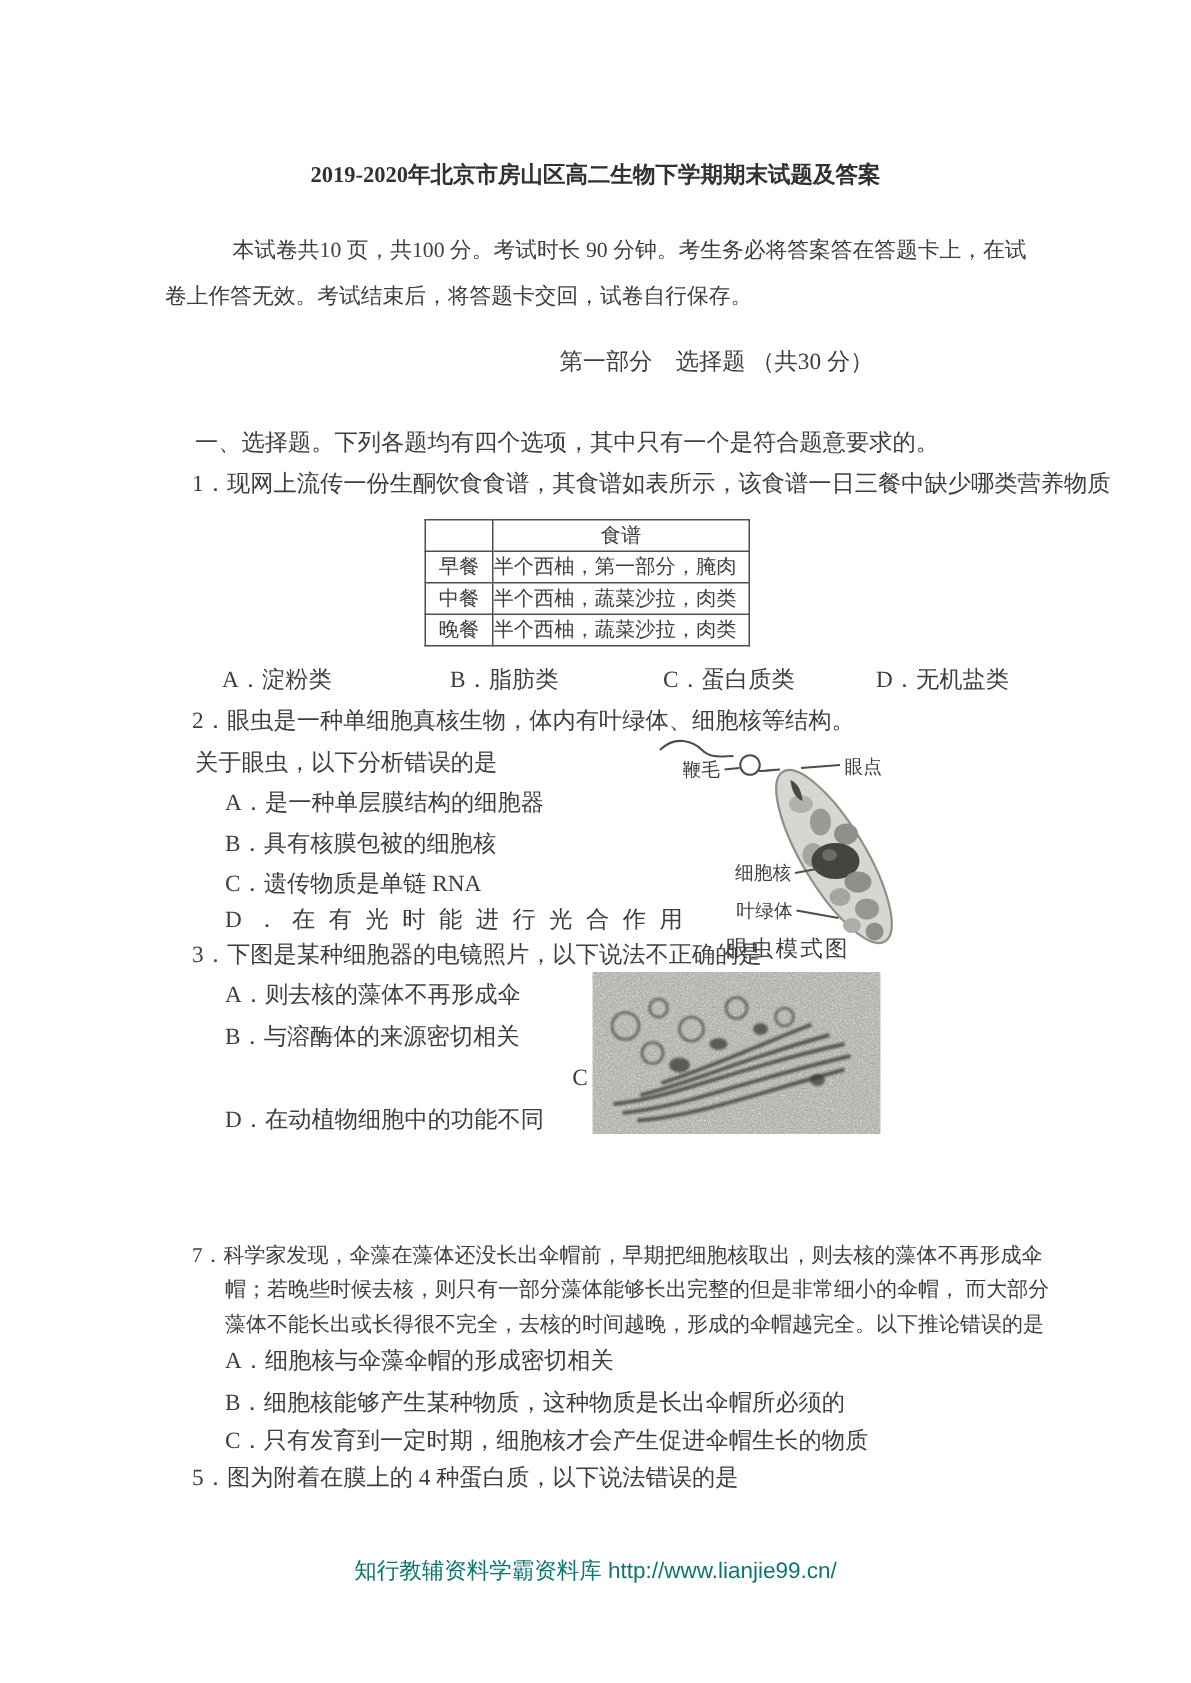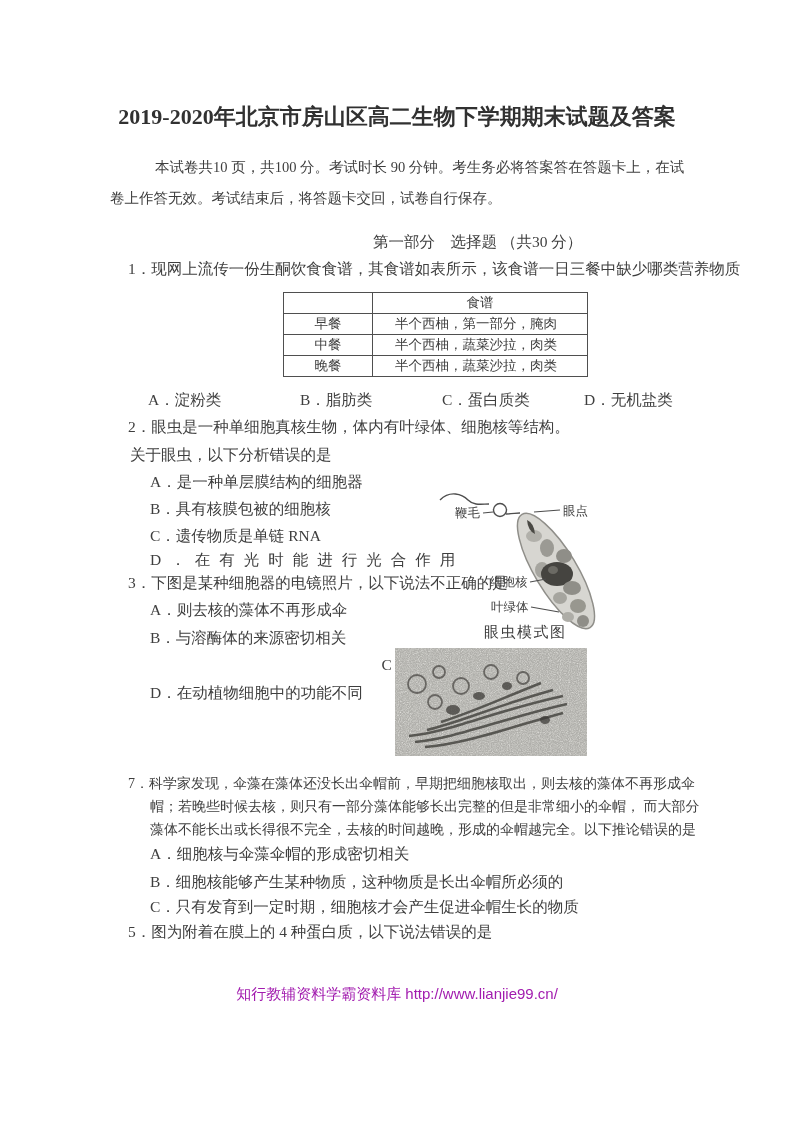--- a/index.html
+++ b/index.html
@@ -11,21 +11,21 @@
     overflow:hidden;
     font-family:"Liberation Serif","DejaVu Serif",serif;
     color:#3e3e3e;
     font-size:15.5px;
   }
   .ln { line-height:20px; height:20px; white-space:nowrap; }
 
   .title {
     margin-top:102px;
     text-align:center;
-    font-size:22px; font-weight:bold;
+    font-size:15px; font-weight:bold;
     color:#313131;
     line-height:30px; height:30px;
     white-space:nowrap;
   }
 
   .intro { margin:25px 100px 0 110px; font-size:14.5px; }
   .intro-l1 { text-indent:45px; }
   .intro-l2 { margin-top:11px; }
 
   .section-heading { margin:24px 0 0 373px; }
@@ -35,21 +35,21 @@
 
   table.menu {
     margin:13px 0 0 283px;
     border-collapse:collapse;
     font-size:13.5px;
     color:#3e3e3e;
   }
   table.menu td {
     border:1px solid #4f4f4f;
     height:20px;
-    padding:0 22px;
+    padding:0 0;
   }
   td.meal { width:44px; text-align:center; }
   td.menu-head { width:170px; text-align:center; }
   td.menu-cell { width:170px; text-align:left; padding-left:12px; }
 
   .q1-opts { position:relative; margin:13px 0 0 128px; height:20px; line-height:20px; }
   .q1-opts span { position:absolute; top:0; white-space:nowrap; }
   .q1-opt-a { left:20px; }  .q1-opt-b { left:172px; }
   .q1-opt-c { left:314px; } .q1-opt-d { left:456px; }
 
@@ -68,21 +68,21 @@
   .q4-a { margin-top:4px; } .q4-b { margin-top:8px; }
   .q4-c { margin-top:5px; } .q4-d { margin-top:5px; }
 
   .q5-stem { margin:5px 0 0 128px; }
 
   .footer {
     margin-top:41px;
     text-align:center;
     font-family:"Liberation Sans","DejaVu Sans",sans-serif;
     font-size:15px;
-    color:#a21caf;
+    color:#0f766e;
     line-height:22px; height:22px;
   }
 
   .fig-euglena {
     position:absolute; left:410px; top:486px;
     width:290px; height:162px;
   }
   .fig-micrograph {
     position:absolute; left:395px; top:648px;
     width:192px; height:108px;
@@ -101,20 +101,21 @@
 
   <div class="title">2019-2020年北京市房山区高二生物下学期期末试题及答案</div>
 
   <div class="intro">
     <div class="ln intro-l1">本试卷共10 页，共100 分。考试时长 90 分钟。考生务必将答案答在答题卡上，在试</div>
     <div class="ln intro-l2">卷上作答无效。考试结束后，将答题卡交回，试卷自行保存。</div>
   </div>
 
   <div class="ln section-heading">第一部分　选择题 （共30 分）</div>
 
+  <div class="ln instruction">一、选择题。下列各题均有四个选项，其中只有一个是符合题意要求的。</div>
 
   <div class="ln q1-stem">1．现网上流传一份生酮饮食食谱，其食谱如表所示，该食谱一日三餐中缺少哪类营养物质</div>
 
   <table class="menu">
     <tbody>
       <tr>
         <td class="meal"></td>
         <td class="menu-head">食谱</td>
       </tr>
       <tr>

